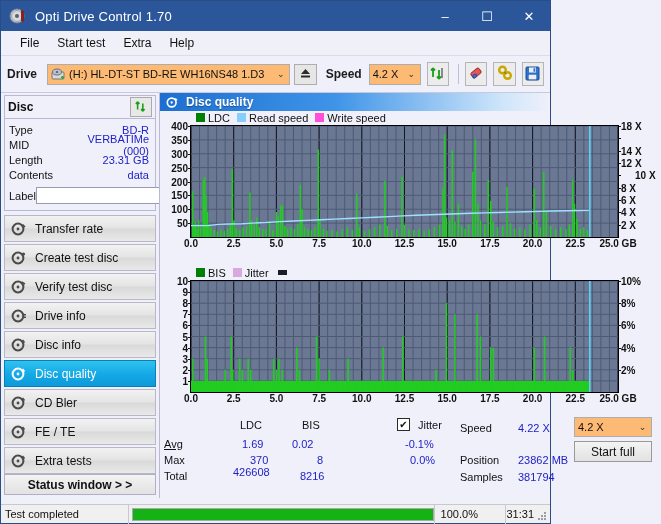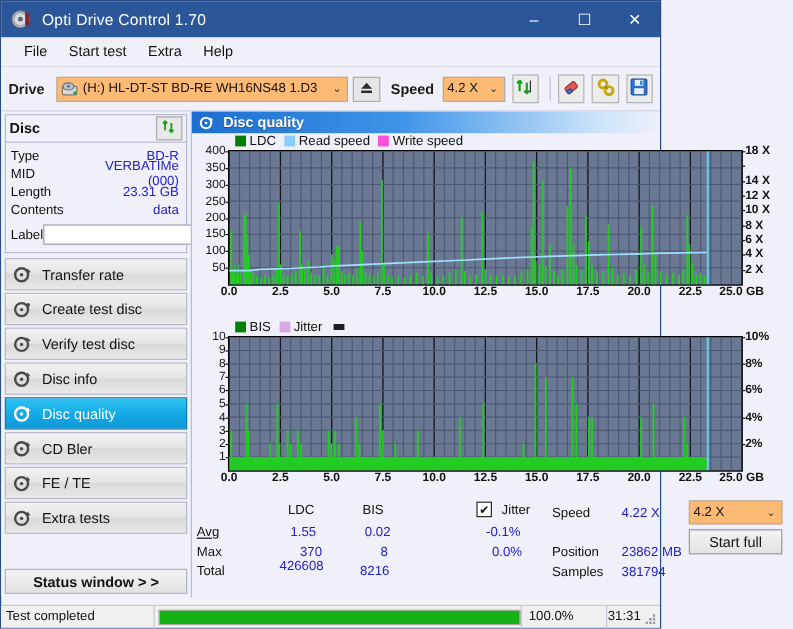--- a/index.html
+++ b/index.html
@@ -78,21 +78,21 @@
   .main-head .ht{color:#fff;font-weight:bold;font-size:12px;margin-left:7px;text-shadow:0 1px 1px rgba(0,0,0,.35);}
 
   .chart-wrap{position:relative;}
   .legend{display:flex;align-items:center;height:13px;padding-left:36px;font-size:11px;color:#111;}
   .lg{display:flex;align-items:center;margin-right:7px;}
   .sw{width:9px;height:9px;margin-right:3px;display:inline-block;}
   .lg span{font-size:11px;}
 
   .plot{position:relative;box-sizing:border-box;border:1px solid #000;background:#6a7894;}
   .yl{position:absolute;right:100%;transform:translateY(-50%);font-size:10px;color:#111;
-      padding-right:3px;white-space:nowrap;font-weight:normal;}
+      padding-right:3px;white-space:nowrap;font-weight:bold;}
   .yr{position:absolute;left:100%;transform:translateY(-50%);font-size:10px;color:#111;
       padding-left:3px;white-space:nowrap;font-weight:bold;}
   .xl{position:absolute;top:100%;transform:translateX(-50%);font-size:10px;color:#111;
       padding-top:1px;white-space:nowrap;font-weight:bold;}
   .tickL{position:absolute;right:100%;width:3px;height:1px;background:#111;}
   .tickR{position:absolute;left:100%;width:3px;height:1px;background:#111;}
 
   
   .stats{position:absolute;left:0;right:0;bottom:0;height:80px;background:#eff0fa;}
   .stats-inner{position:relative;width:100%;height:100%;}
@@ -288,20 +288,31 @@
         </div>
         <div class="nav">
           <span class="nicon">
             <svg width="16" height="16" viewBox="0 0 16 16">
                 <circle cx="7" cy="8" r="5.4" fill="none" stroke="#4a4a4a" stroke-width="2"></circle>
                 <circle cx="7" cy="8" r="1.4" fill="#4a4a4a"></circle>
                 <path d="M10.5 3 L14 5" stroke="#4a4a4a" stroke-width="1.5"></path>
               </svg>
           </span>
           <span class="ntext">Verify test disc</span>
+        </div>
+        <div class="nav">
+          <span class="nicon">
+            <svg width="16" height="16" viewBox="0 0 16 16">
+                <circle cx="7" cy="8" r="5.4" fill="none" stroke="#4a4a4a" stroke-width="2"></circle>
+                <circle cx="7" cy="8" r="1.4" fill="#4a4a4a"></circle>
+                <rect x="11" y="6" width="4" height="1.4" fill="#4a4a4a"></rect>
+                <rect x="11" y="8.6" width="4" height="1.4" fill="#4a4a4a"></rect>
+              </svg>
+          </span>
+          <span class="ntext">Drive info</span>
         </div>
         <div class="nav">
           <span class="nicon">
             <svg width="16" height="16" viewBox="0 0 16 16">
                 <circle cx="7" cy="8" r="5.4" fill="none" stroke="#4a4a4a" stroke-width="2"></circle>
                 <circle cx="7" cy="8" r="1.4" fill="#4a4a4a"></circle>
                 <path d="M11.5 3 L13.5 5.5" stroke="#4a4a4a" stroke-width="1.5"></path>
               </svg>
           </span>
           <span class="ntext">Disc info</span>
@@ -588,21 +599,21 @@
             <div class="yl" style="top: 0px;">400</div>
             <div class="tickL" style="top: 0px;"></div>
             <div class="yr" style="top: 98.6667px;">2 X</div>
             <div class="tickR" style="top: 98.6667px;"></div>
             <div class="yr" style="top: 86.3333px;">4 X</div>
             <div class="tickR" style="top: 86.3333px;"></div>
             <div class="yr" style="top: 74px;">6 X</div>
             <div class="tickR" style="top: 74px;"></div>
             <div class="yr" style="top: 61.6667px;">8 X</div>
             <div class="tickR" style="top: 61.6667px;"></div>
-            <div class="yr" style="top: 49.3333px;">10 X</div>
+            <div class="yr" style="top: 49.3333px; margin-left: 14px;">10 X</div>
             <div class="tickR" style="top: 49.3333px;"></div>
             <div class="yr" style="top: 37px;">12 X</div>
             <div class="tickR" style="top: 37px;"></div>
             <div class="yr" style="top: 24.6667px;">14 X</div>
             <div class="tickR" style="top: 24.6667px;"></div>
             <div class="yr" style="top: 12.3333px; padding-left: 43px;">16 X</div>
             <div class="tickR" style="top: 12.3333px;"></div>
             <div class="yr" style="top: 0px;">18 X</div>
             <div class="tickR" style="top: 0px;"></div>
             <div class="xl" style="left: 0px;">0.0</div>
@@ -836,22 +847,22 @@
 
       <div class="stats" style="height:84px;">
         <div class="stats-inner">
           <div class="st" style="left:80px;top:5px;font-weight:normal;">LDC</div>
           <div class="st" style="left:142px;top:5px;">BIS</div>
 
           <div class="chk" style="left:237px;top:4px;">✔</div>
           <div class="st" style="left:258px;top:5px;">Jitter</div>
 
           <div class="st" style="left:4px;top:24px;text-decoration:underline;">Avg</div>
-          <div class="sv" style="left:82px;top:24px;">1.55</div>
-          <div class="sv" style="left:144px;top:24px;">0.02</div>
+          <div class="sv" style="left:82px;top:24px;">1.69</div>
+          <div class="sv" style="left:132px;top:24px;">0.02</div>
           <div class="sv" style="left:245px;top:24px;">-0.1%</div>
 
           <div class="st" style="left:4px;top:40px;">Max</div>
           <div class="sv" style="left:90px;top:40px;">370</div>
           <div class="sv" style="left:157px;top:40px;">8</div>
           <div class="sv" style="left:250px;top:40px;">0.0%</div>
 
           <div class="st" style="left:4px;top:56px;">Total</div>
           <div class="sv" style="left:73px;top:52px;">426608</div>
           <div class="sv" style="left:140px;top:56px;">8216</div>

